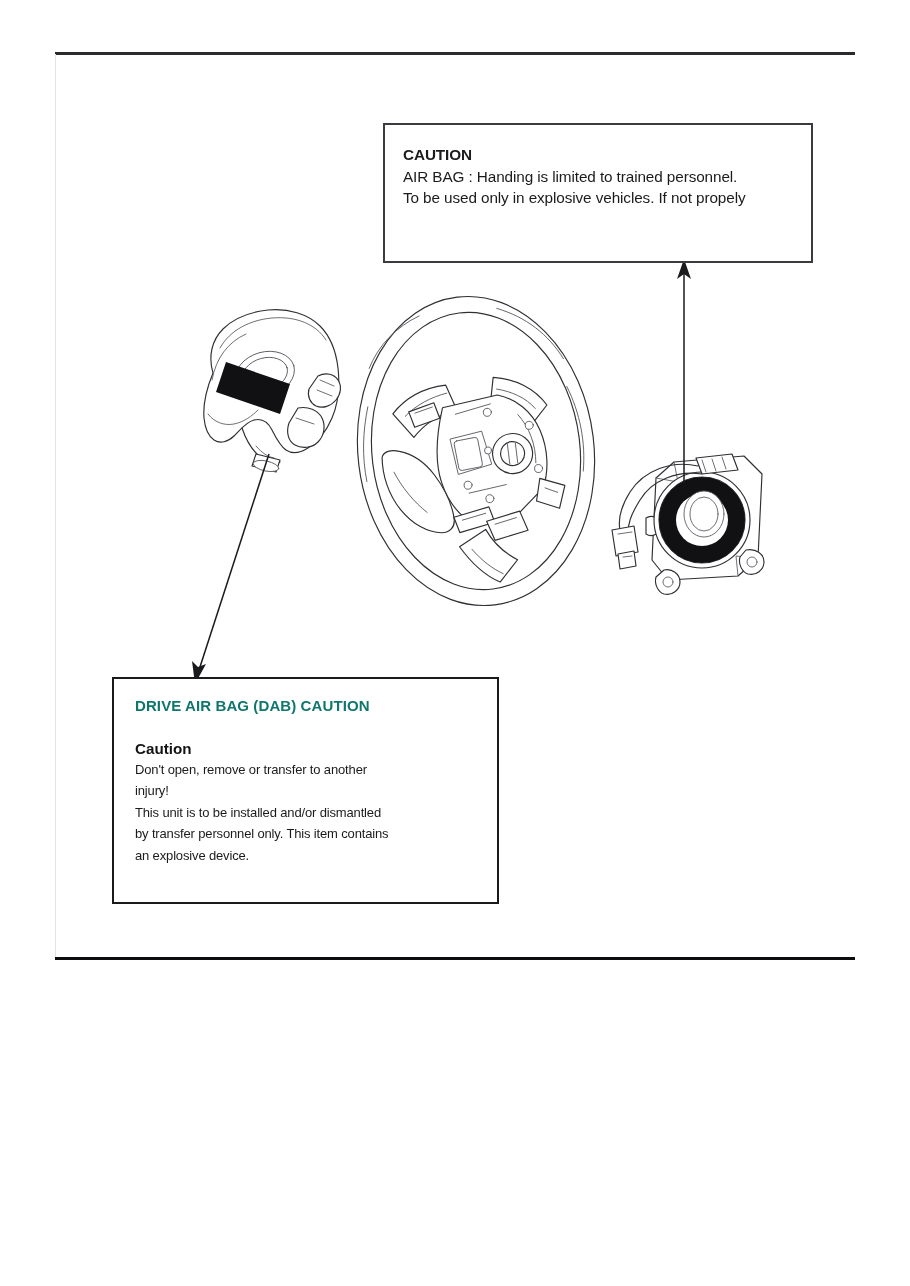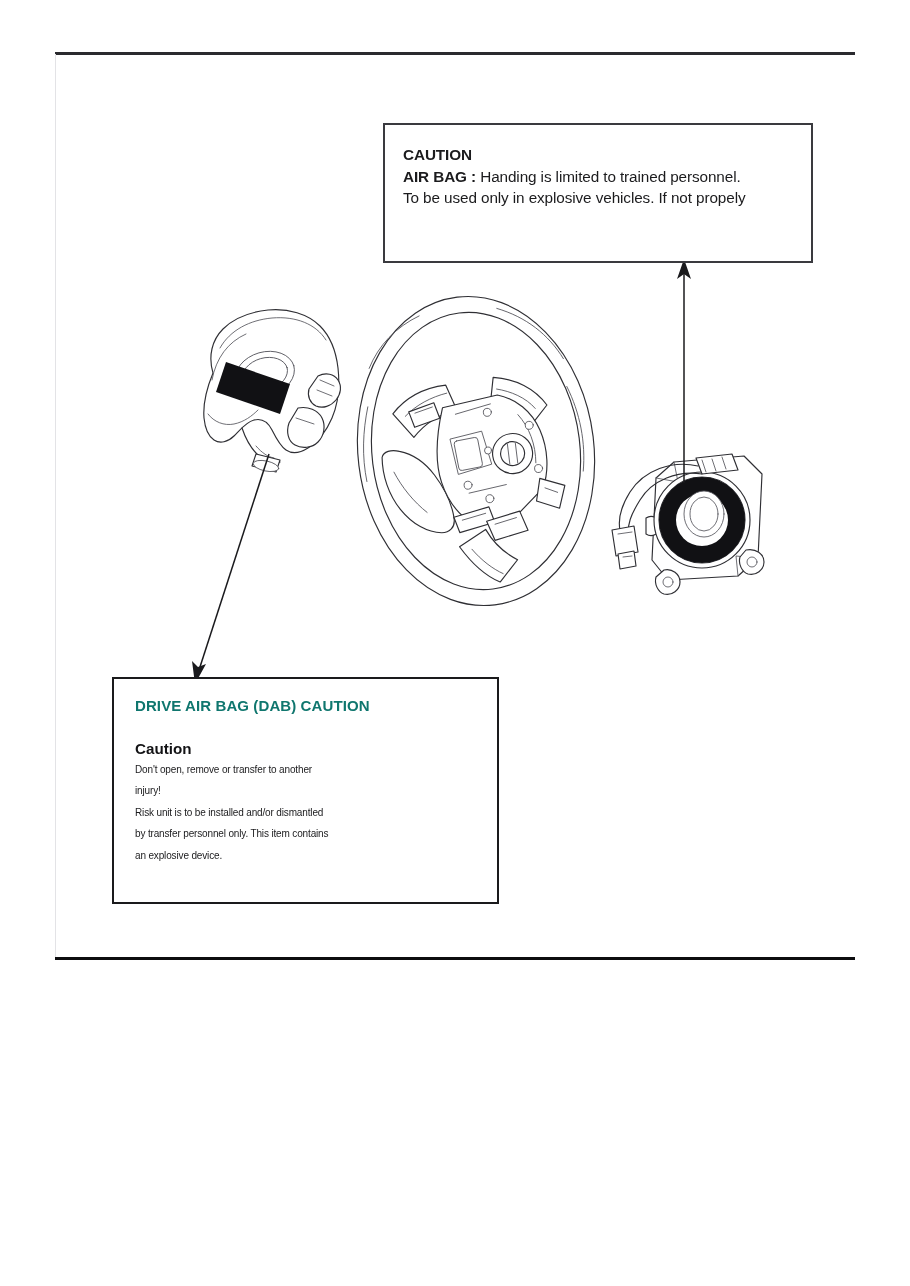--- a/index.html
+++ b/index.html
@@ -90,27 +90,27 @@
     line-height: 20px;
   }
   .sub-dab {
     font-size: 15.2px;
     font-weight: bold;
     color: #131315;
     line-height: 21px;
     margin-top: 22px;
   }
   .body-dab {
-    font-size: 10px;
+    font-size: 13px;
     line-height: 21.4px;
     color: #1b1b1d;
     letter-spacing: -0.15px;
   }
   .inline-b {
-    font-weight: bold;
+    font-weight: normal;
     text-align: center;
   }
   
   .art {
     position: absolute;
   }
   #art-module   { left: 168px; top: 296px;  width: 210px; height: 230px; }
   #art-wheel    { left: 336px; top: 286px;  width: 280px; height: 330px; }
   #art-clock    { left: 596px; top: 444px;  width: 190px; height: 160px; }
   #arrow-up     { left: 650px; top: 255px;  width: 70px;  height: 230px; }
@@ -302,19 +302,19 @@
       <div class="txt">To be used only in explosive vehicles. If not propely</div>
     </div>
   </div>
 
   <div class="caution-box" id="caution-dab">
     <div class="box-inner">
       <div class="title-dab">DRIVE AIR BAG (DAB) CAUTION</div>
       <div class="sub-dab">Caution</div>
       <div class="body-dab">Don't open, remove or transfer  to another</div>
       <div class="body-dab">injury!</div>
-      <div class="body-dab">Risk unit is to be installed and/or dismantled</div>
+      <div class="body-dab">This unit is to be installed and/or dismantled</div>
       <div class="body-dab">by transfer personnel only. This item contains</div>
       <div class="body-dab">an explosive device.</div>
     </div>
   </div>
 
 </div>
 
 </body></html>

